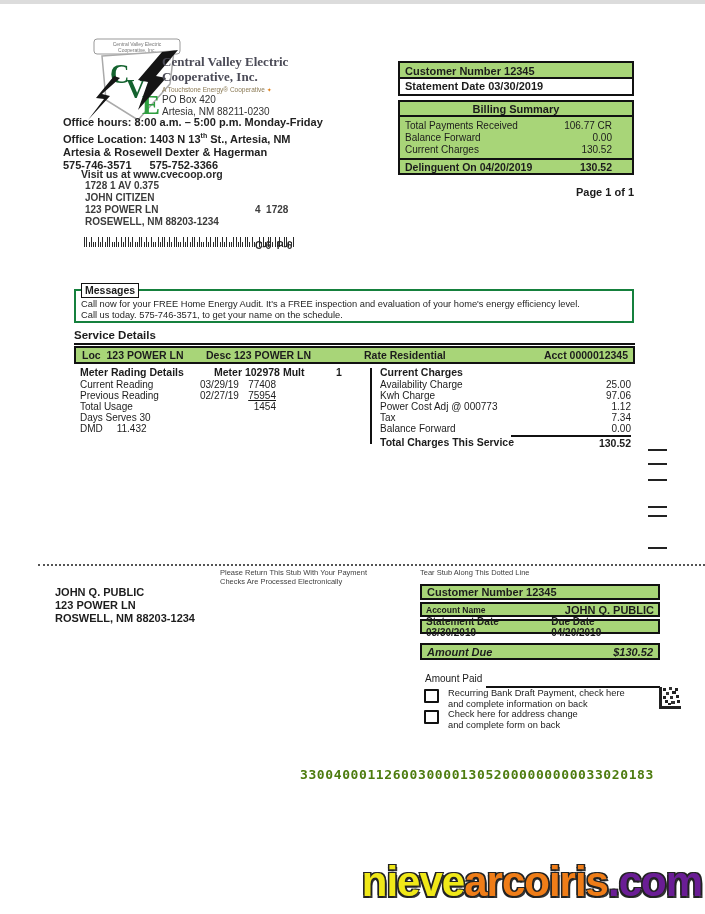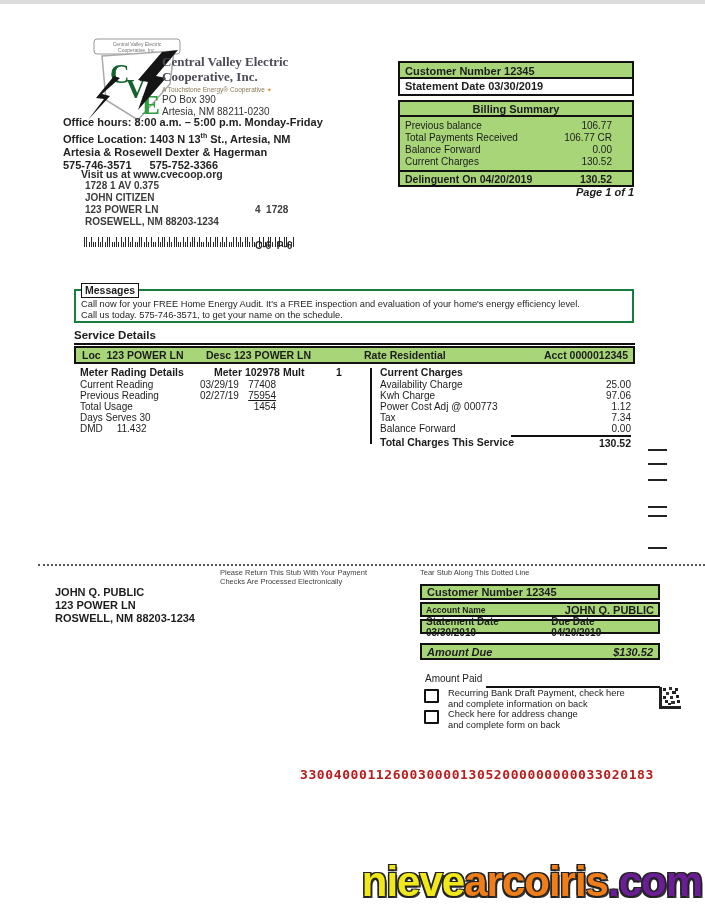--- a/index.html
+++ b/index.html
@@ -66,21 +66,21 @@
   .stub-right{width:240px;}
   .st-bar1{border:2px solid #111;background:var(--green);height:16px;line-height:12px;padding-left:5px;font-weight:bold;font-size:11px;}
   .st-bar{border:2px solid #111;background:var(--green);height:15px;margin-top:2px;display:flex;justify-content:space-between;align-items:center;}
   .st-amount{border:2px solid #111;background:var(--green);height:17px;margin-top:9px;display:flex;justify-content:space-between;align-items:center;font-weight:bold;font-size:11px;font-style:italic;}
   .ap-row{position:relative;height:18px;margin-top:11px;}
   .ap-label{position:absolute;left:5px;top:2px;font-size:10px;}
   .ap-line{position:absolute;left:66px;right:0;bottom:1px;border-bottom:2px solid #111;}
   .checkbox{position:absolute;width:15px;height:14px;border:2px solid #111;background:#fff;border-radius:1px;}
   .cb-text{position:absolute;font-size:9.3px;line-height:10.8px;color:#222;}
 
-  .ocr{font-family:"DejaVu Sans Mono",monospace;font-weight:bold;font-size:13px;letter-spacing:0.6px;color:#b91c1c;}
+  .ocr{font-family:"DejaVu Sans Mono",monospace;font-weight:bold;font-size:13px;letter-spacing:0.6px;color:#4d7c0f;}
 
   .watermark{font-weight:800;font-size:42px;letter-spacing:-1px;font-family:"Liberation Sans",sans-serif;
     text-shadow:-1.5px -1.5px 0 #222,1.5px -1.5px 0 #222,-1.5px 1.5px 0 #222,2px 2px 0 #333;}
   .wm1{color:var(--wm1);} .wm2{color:var(--wm2);} .wm3{color:var(--wm3);}
 </style>
 </head>
 <body>
 
 <div id="page">
   <div class="topstrip"></div>
@@ -100,21 +100,21 @@
   </div>
   <div class="abs company-name" style="left:162px;top:54px;">
     <div>Central Valley Electric</div>
     <div>Cooperative, Inc.</div>
   </div>
   <div class="abs tagline" style="left:162px;top:86px;">
     <span>A Touchstone Energy® Cooperative</span>
     <span style="color:#e07b10;font-size:6px;">✦</span>
   </div>
   <div class="abs po" style="left:162px;top:94px;">
-    <div>PO Box 390</div>
+    <div>PO Box 420</div>
     <div>Artesia, NM 88211-0230</div>
   </div>
   <div class="abs office" style="left:63px;top:116px;">
     <div>Office hours: 8:00 a.m. – 5:00 p.m. Monday-Friday</div>
     <div><span>Office Location: 1403 N 13</span><sup style="font-size:7px;">th</sup><span> St., Artesia, NM</span></div>
     <div>Artesia &amp; Rosewell Dexter &amp; Hagerman</div>
     <div><span>575-746-3571</span><span style="display:inline-block;width:18px;"></span><span>575-752-3366</span></div>
   </div>
   <div class="abs website" style="left:81px;top:168px;">Visit us at www.cvecoop.org</div>
 
@@ -131,43 +131,39 @@
   <div class="abs barcode" style="left:84px;top:229px;"><i class="tall"></i><i class="tall"></i><i class="short"></i><i class="tall"></i><i class="short"></i><i class="short"></i><i class="tall"></i><i class="short"></i><i class="tall"></i><i class="short"></i><i class="tall"></i><i class="tall"></i><i class="short"></i><i class="short"></i><i class="tall"></i><i class="short"></i><i class="tall"></i><i class="short"></i><i class="tall"></i><i class="tall"></i><i class="short"></i><i class="tall"></i><i class="short"></i><i class="short"></i><i class="tall"></i><i class="tall"></i><i class="short"></i><i class="tall"></i><i class="short"></i><i class="tall"></i><i class="short"></i><i class="short"></i><i class="tall"></i><i class="short"></i><i class="tall"></i><i class="tall"></i><i class="short"></i><i class="tall"></i><i class="short"></i><i class="tall"></i><i class="tall"></i><i class="short"></i><i class="short"></i><i class="tall"></i><i class="short"></i><i class="tall"></i><i class="short"></i><i class="tall"></i><i class="tall"></i><i class="short"></i><i class="tall"></i><i class="short"></i><i class="short"></i><i class="tall"></i><i class="short"></i><i class="tall"></i><i class="short"></i><i class="tall"></i><i class="tall"></i><i class="short"></i><i class="tall"></i><i class="short"></i><i class="tall"></i><i class="short"></i><i class="short"></i><i class="tall"></i><i class="tall"></i><i class="short"></i><i class="tall"></i><i class="short"></i><i class="tall"></i><i class="tall"></i><i class="short"></i><i class="tall"></i><i class="short"></i><i class="short"></i><i class="tall"></i><i class="short"></i><i class="tall"></i><i class="short"></i><i class="tall"></i><i class="tall"></i><i class="short"></i><i class="tall"></i><i class="short"></i><i class="tall"></i><i class="short"></i><i class="tall"></i><i class="tall"></i><i class="short"></i><i class="short"></i><i class="tall"></i></div>
 
   <div class="abs boxed acct-box" style="left:398px;top:61px;">
     <div class="row1">Customer Number 12345</div>
     <div class="row2">Statement Date 03/30/2019</div>
   </div>
 
   <div class="abs boxed bs-box" style="left:398px;top:100px;">
     <div class="bs-head">Billing Summary</div>
     <div class="bs-rows">
-      <div class="bs-row">
-          <span class="lbl">Previous balance</span>
-          <span class="val">106.77</span>
-        </div>
       <div class="bs-row">
           <span class="lbl">Total Payments Received</span>
           <span class="val">106.77 CR</span>
         </div>
       <div class="bs-row">
           <span class="lbl">Balance Forward</span>
           <span class="val">0.00</span>
         </div>
       <div class="bs-row">
           <span class="lbl">Current Charges</span>
           <span class="val">130.52</span>
         </div>
     </div>
     <div class="bs-del">
       <span class="lbl">Delinguent On 04/20/2019</span>
       <span class="val">130.52</span>
     </div>
   </div>
-  <div class="abs pagelabel" style="left:398px;top:186px;font-style:italic;">Page 1 of 1</div>
+  <div class="abs pagelabel" style="left:398px;top:186px;">Page 1 of 1</div>
 
   <div class="abs messages" style="left:74px;top:289px;">
     <div class="msg-label">Messages</div>
     <div class="msg-text">
       <div>Call now for your FREE Home Energy Audit. It's a FREE inspection and evaluation of your home's energy efficiency level.</div>
       <div>Call us today. 575-746-3571, to get your name on the schedule.</div>
     </div>
   </div>
 
   <div class="abs svc-title" style="left:74px;top:329px;">Service Details</div>

